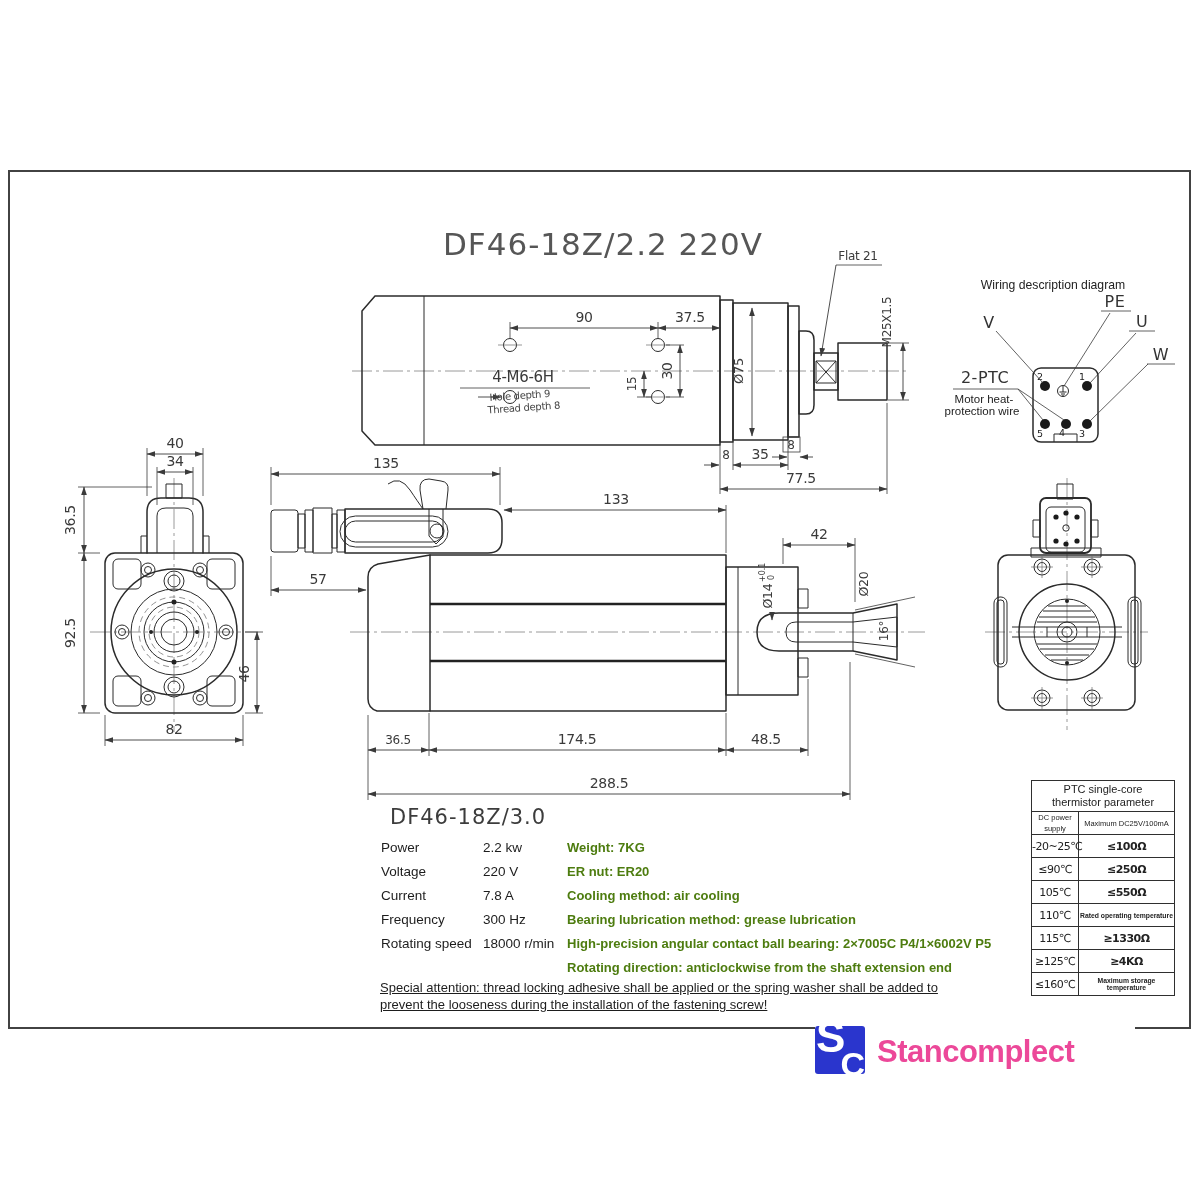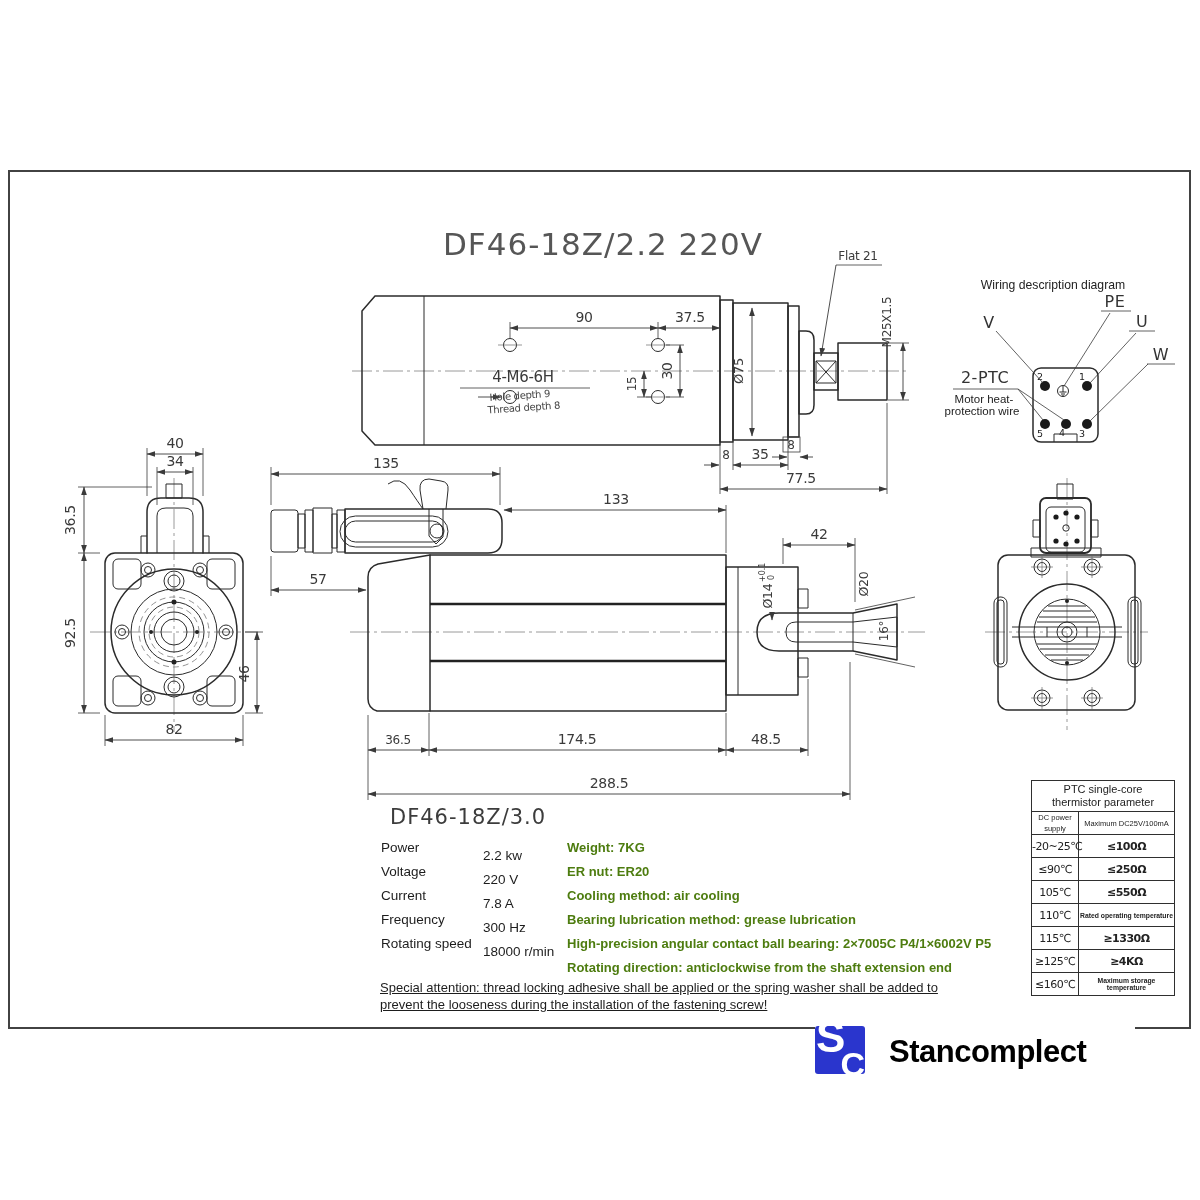--- a/index.html
+++ b/index.html
@@ -24,40 +24,40 @@
   .ws{font:11.5px "Liberation Sans",sans-serif;fill:#222;text-anchor:middle;}
   .pn{font:9.5px "DejaVu Sans",sans-serif;fill:#222;text-anchor:middle;}
   
   .title{position:absolute;left:443px;top:218px;display:flex;align-items:flex-start;white-space:nowrap;margin-top:8px;}
   .title .model{font-family:"DejaVu Sans",sans-serif;font-size:31px;color:#565656;letter-spacing:1px;}
   .title .olabel{font-size:26px;font-weight:bold;color:#141414;letter-spacing:-.3px;}
   
   .spec-head{position:absolute;left:390px;top:805px;font-family:"DejaVu Sans",sans-serif;
              font-size:21px;color:#3c3c3c;letter-spacing:1px;}
   .srow{position:absolute;left:381px;width:220px;font-size:13.5px;color:#1d1d1d;}
-  .sval{position:absolute;left:102px;margin-top:8px;}
+  .sval{position:absolute;left:102px;}
   .rrow{position:absolute;left:567px;width:440px;font-size:13px;color:#4d7c0f;white-space:nowrap;font-weight:bold;}
   .note{position:absolute;left:380px;width:600px;font-size:13px;color:#1d1d1d;white-space:nowrap;text-decoration:underline;}
   
   .ptc{position:absolute;left:995px;top:780px;border-collapse:collapse;table-layout:fixed;width:144px;margin-left:36px;}
   .ptc td{border:1.2px solid #2f2f2f;text-align:center;vertical-align:middle;padding:0;color:#222;}
   .ptc .tt{font-size:11px;height:30px;line-height:13px;}
   .ptc .h1{font-size:7.5px;height:22px;line-height:11px;}
   .ptc .h2{font-size:7.5px;height:22px;}
   .ptc .c1{font-family:"DejaVu Sans",sans-serif;font-size:11px;height:22px;letter-spacing:-.5px;}
   .ptc .c2{font-family:"DejaVu Sans",sans-serif;font-size:11px;letter-spacing:-.5px;font-weight:bold;}
   .ptc .small{font-size:6.8px;font-family:"Liberation Sans",sans-serif;letter-spacing:0;}
   .ptc col.w1{width:47px;}
   
   .logo{position:absolute;left:815px;top:1016px;width:320px;height:62px;background:#fff;
         display:flex;align-items:center;z-index:5;}
   .logo-mark{position:relative;width:50px;height:48px;background:#2a35cd;border-radius:3px;margin-top:6px;}
   .logo-s{position:absolute;top:-14px;left:1px;font-size:44px;font-weight:bold;color:#fff;font-style:normal;}
   .logo-c{position:absolute;bottom:-10px;right:0px;font-size:34px;font-weight:bold;color:#fff;}
-  .logo-text{margin-left:24px;margin-top:10px;font-size:31px;font-weight:bold;color:#000000;letter-spacing:-.5px;}
+  .logo-text{margin-left:12px;margin-top:10px;font-size:31px;font-weight:bold;color:#ec4899;letter-spacing:-.5px;}
 </style>
 </head>
 <body>
 
 <div id="stage">
   <div class="frame"></div>
 
   <div class="title">
     <span class="model">DF46-18Z/2.2 220V</span>
   </div>

